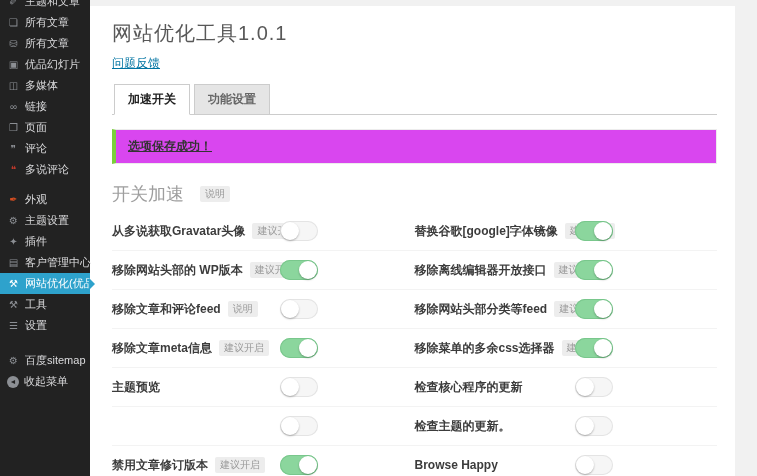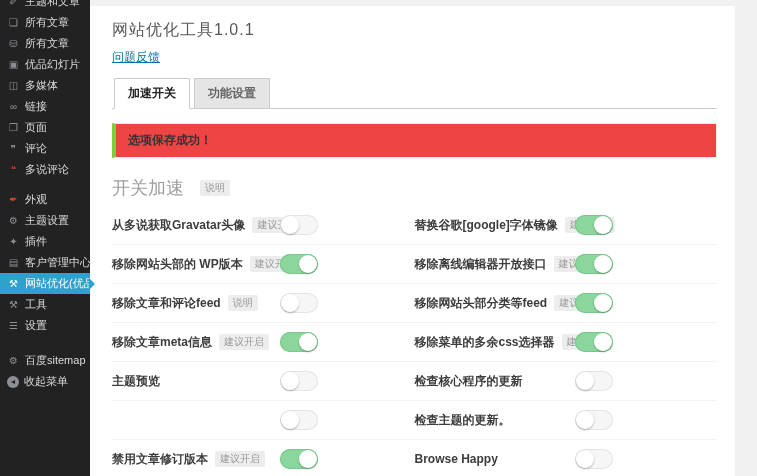--- a/index.html
+++ b/index.html
@@ -18,31 +18,31 @@
   .side-item.active { background:#2ea2cc; color:#ffffff; }
   .side-item.active .icn { color:#ffffff; }
   .side-item.active::after { content:""; position:absolute; right:-11px; top:50%; margin-top:-6px;
                              border:6px solid transparent; border-left-color:#2ea2cc; }
   .collapse-icn { width:12px; height:12px; min-width:12px; border-radius:50%; background:#8c8f94;
                   color:#222; font-size:7px; line-height:12px; text-align:center; }
 
   
   .content { position:absolute; left:90px; top:6px; right:22px; bottom:0; background:#ffffff;
              padding:14px 18px 0 22px; z-index:1; }
-  .page-title { font-size:16px; font-weight:normal; color:#585858; letter-spacing:1px; }
+  .page-title { font-size:20px; font-weight:normal; color:#585858; letter-spacing:1px; }
   .feedback { display:inline-block; margin-top:8px; font-size:12px; color:#0074a2; text-decoration:underline; cursor:pointer; }
 
   .tabbar { margin-top:12px; border-bottom:1px solid #cccccc; display:flex; gap:4px; padding-left:2px; }
   .tab { font-size:12px; font-weight:bold; color:#666; background:#e5e5e5; border:1px solid #ccc;
          border-bottom:none; padding:6px 13px; margin-bottom:-1px; cursor:pointer;
          border-bottom:1px solid #ccc; }
   .tab.active { background:#fff; color:#222; border-bottom:1px solid #fff; }
 
-  .notice { margin-top:14px; background:#ef4444; border:1px solid #ececec; border-left:4px solid #7ad03a;
-            padding:8px 12px; font-size:12px; font-weight:bold; color:#333; }
+  .notice { margin-top:14px; background:#d946ef; border:1px solid #ececec; border-left:4px solid #7ad03a;
+            padding:8px 12px; font-size:12px; font-weight:bold; color:#333;text-decoration:underline; }
 
   .section-head { margin-top:18px; display:flex; align-items:center; gap:16px; }
   .section-title { font-size:18px; font-weight:normal; color:#9e9e9e; }
   .badge { background:#ededed; color:#999; font-size:10px; padding:1px 5px; border-radius:2px; white-space:nowrap; }
 
   .settings { margin-top:6px; }
   .srow { display:flex; height:39px; border-bottom:1px solid #f3f3f3; }
   .scell { position:relative; display:flex; align-items:center; width:50%; }
   .slabel { font-size:12px; font-weight:bold; color:#3c3c3c; white-space:nowrap; }
   .sbadge { margin-left:7px; }

